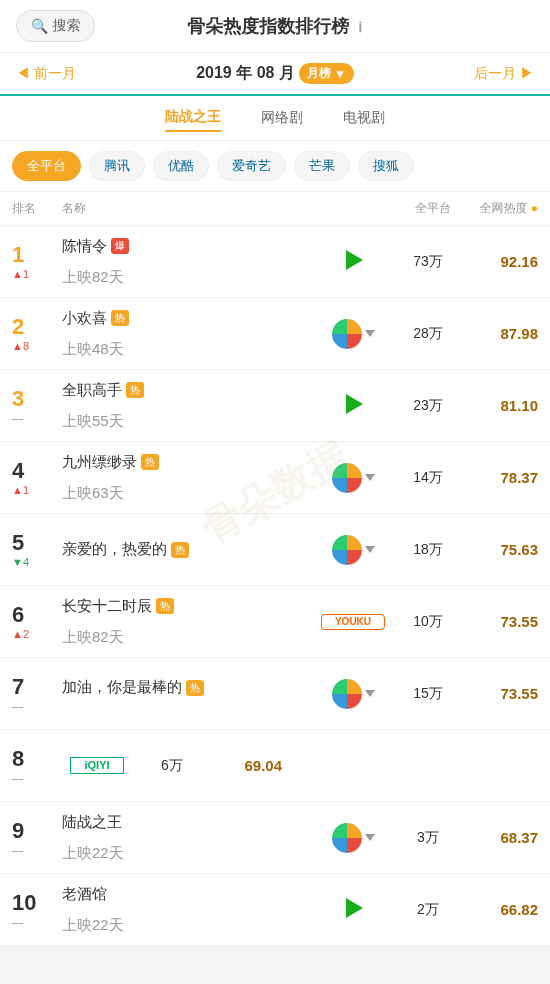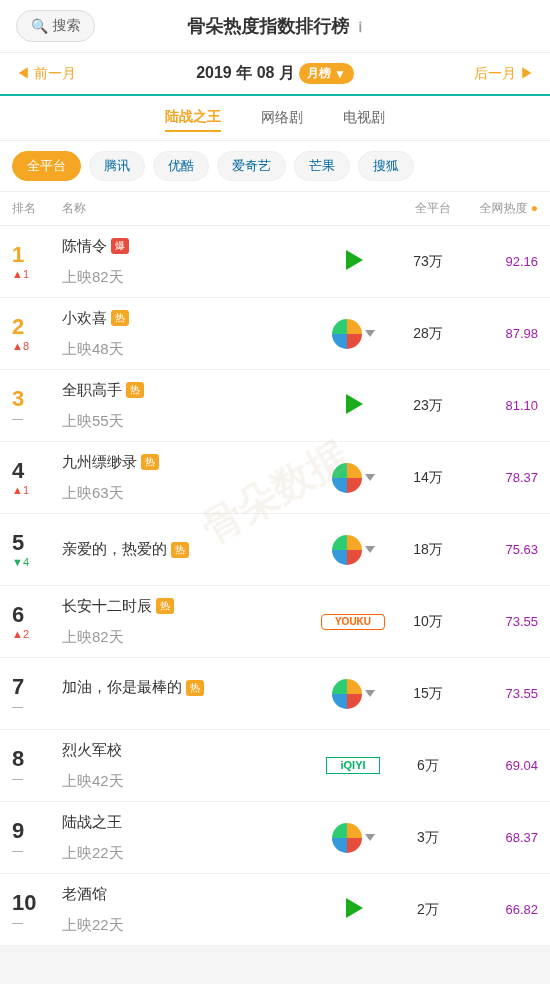--- a/index.html
+++ b/index.html
@@ -227,23 +227,23 @@
     .comments-cell {
       width: 80px;
       text-align: center;
       font-size: 14px;
       color: #333;
     }
 
     .heat-cell {
       width: 70px;
       text-align: right;
-      font-size: 13px;
-      font-weight: normal;
-      color: #a21caf;
+      font-size: 15px;
+      font-weight: bold;
+      color: #a16207;
     }
 
     
     .watermark {
       position: fixed;
       top: 50%;
       left: 50%;
       transform: translate(-50%, -50%) rotate(-30deg);
       font-size: 40px;
       font-weight: bold;
@@ -484,26 +484,20 @@
         <span class="down-arrow"></span>
       </div>
       <div class="comments-cell">15万</div>
       <div class="heat-cell">73.55</div>
     </div>
     <div class="table-row">
       <div class="rank-cell">
         <div class="rank-number">8</div>
         <div class="rank-change same">—</div>
       </div>
-      <div class="name-cell">
-        <div class="drama-name">
-          <span>烈火军校</span>
-        </div>
-        <div class="drama-days">上映42天</div>
-      </div>
       <div class="platform-cell">
         <div class="iqiyi-text">iQIYI</div>
       </div>
       <div class="comments-cell">6万</div>
       <div class="heat-cell">69.04</div>
     </div>
     <div class="table-row">
       <div class="rank-cell">
         <div class="rank-number">9</div>
         <div class="rank-change same">—</div>

